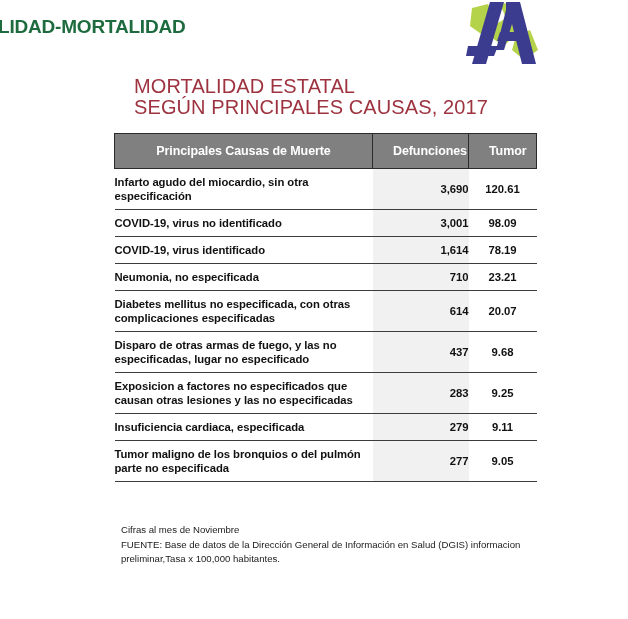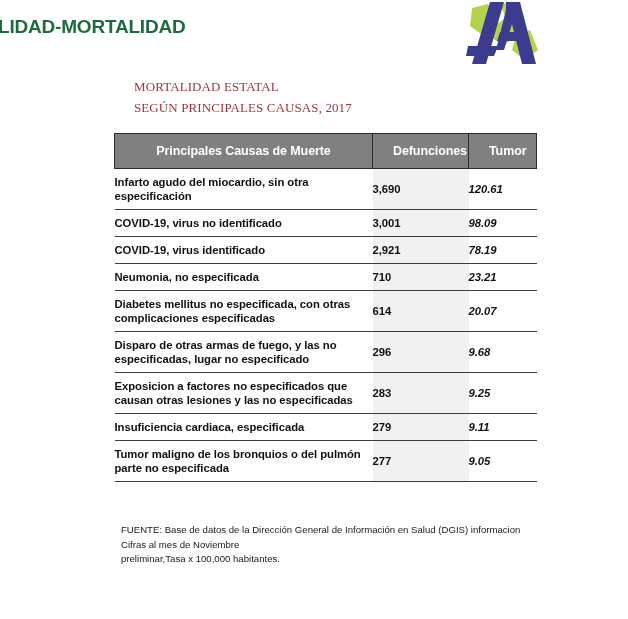--- a/index.html
+++ b/index.html
@@ -44,23 +44,23 @@
     width: 76px;
     height: 66px;
   }
 
   
   #subtitle-block {
     position: absolute;
     left: 134px;
     top: 76px;
     width: 420px;
-    font-family: Liberation Serif, serif;
+    font-family: Liberation Sans, sans-serif;
     color: #9e3340;
-    font-size: 13px;
+    font-size: 20px;
     line-height: 21px;
     letter-spacing: 0.1px;
   }
   #subtitle-block .sub-line { display: block; white-space: nowrap; }
 
   
   #mortality-table {
     position: absolute;
     left: 114px;
     top: 133px;
@@ -93,27 +93,26 @@
   #mortality-table tbody tr:last-child td {
     border-bottom: 1.6px solid #3c3c3c;
   }
 
   td.cause-cell {
     text-align: left;
     padding-left: 9px;
     padding-right: 6px;
   }
   td.num-cell {
-    text-align: left;
+    text-align: right;
     background: #f1f1f1;
   }
   td.rate-cell {
-    text-align: left;
+    text-align: center;
     background: #ffffff;
-    font-style: italic;
   }
 
   
   #footnote {
     position: absolute;
     left: 121px;
     top: 523px;
     width: 450px;
     font-size: 9.6px;
     line-height: 14.5px;
@@ -172,36 +171,36 @@
       <td class="num-cell">3,690</td>
       <td class="rate-cell">120.61</td>
     </tr>
     <tr>
       <td class="cause-cell">COVID-19, virus no identificado</td>
       <td class="num-cell">3,001</td>
       <td class="rate-cell">98.09</td>
     </tr>
     <tr>
       <td class="cause-cell">COVID-19, virus identificado</td>
-      <td class="num-cell">2,921</td>
+      <td class="num-cell">1,614</td>
       <td class="rate-cell">78.19</td>
     </tr>
     <tr>
       <td class="cause-cell">Neumonia, no especificada</td>
       <td class="num-cell">710</td>
       <td class="rate-cell">23.21</td>
     </tr>
     <tr>
       <td class="cause-cell">Diabetes mellitus no especificada, con otras complicaciones especificadas</td>
       <td class="num-cell">614</td>
       <td class="rate-cell">20.07</td>
     </tr>
     <tr>
       <td class="cause-cell">Disparo de otras armas de fuego, y las no especificadas, lugar no especificado</td>
-      <td class="num-cell">296</td>
+      <td class="num-cell">437</td>
       <td class="rate-cell">9.68</td>
     </tr>
     <tr>
       <td class="cause-cell">Exposicion a factores no especificados que causan otras lesiones y las no especificadas</td>
       <td class="num-cell">283</td>
       <td class="rate-cell">9.25</td>
     </tr>
     <tr>
       <td class="cause-cell">Insuficiencia cardiaca, especificada</td>
       <td class="num-cell">279</td>
@@ -209,16 +208,16 @@
     </tr>
     <tr>
       <td class="cause-cell">Tumor maligno de los bronquios o del pulmón parte no especificada</td>
       <td class="num-cell">277</td>
       <td class="rate-cell">9.05</td>
     </tr>
   </tbody>
 </table>
 
 <div id="footnote">
+  <span class="fn-line">Cifras al mes de Noviembre</span>
   <span class="fn-line">FUENTE: Base de datos de la Dirección General de Información en Salud (DGIS)  informacion</span>
-  <span class="fn-line">Cifras al mes de Noviembre</span>
   <span class="fn-line">preliminar,Tasa x 100,000 habitantes.</span>
 </div>
 
 </body></html>

